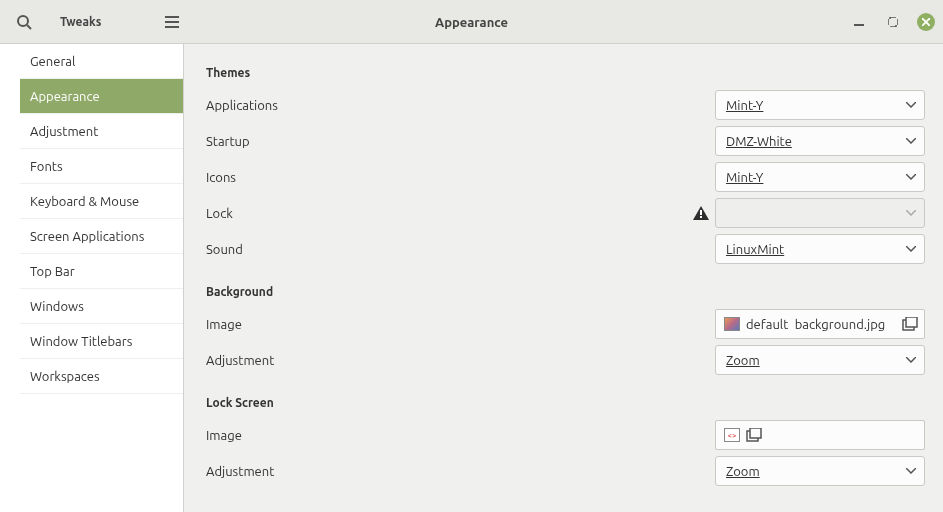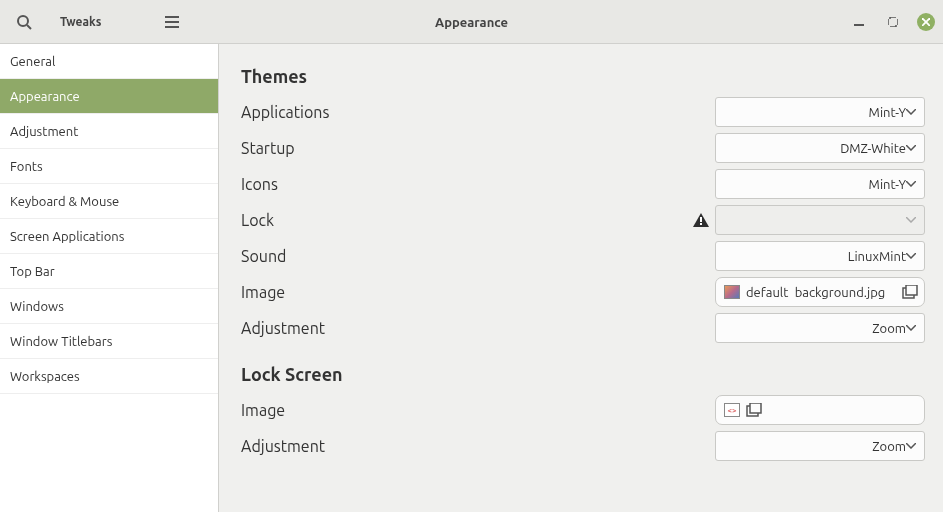--- a/index.html
+++ b/index.html
@@ -11,38 +11,38 @@
 .header-left .search-btn { width: 32px; height: 32px; display: flex; align-items: center; justify-content: center; }
 .header-left .app-title { font-weight: bold; color: #444; margin-left: 20px; font-size: 12px; }
 .header-left .menu-btn { margin-left: auto; width: 32px; height: 32px; display: flex; align-items: center; justify-content: center; }
 .header-center { position: absolute; left: 50%; transform: translateX(-50%); font-weight: bold; color: #444; font-size: 13px; }
 .header-right { margin-left: auto; display: flex; align-items: center; gap: 14px; padding-right: 8px; }
 .win-btn { width: 20px; height: 20px; display: flex; align-items: center; justify-content: center; cursor: pointer; }
 .close-btn { width: 18px; height: 18px; border-radius: 50%; background: #8fb063; display: flex; align-items: center; justify-content: center; }
 
 
 .content { display: flex; height: calc(512px - 44px); }
-.sidebar { width: 219px; background: #fff; border-right: 1px solid #d0d0cd; overflow-y: auto; }
+.sidebar { width: 184px; background: #fff; border-right: 1px solid #d0d0cd; overflow-y: auto; padding-left: 20px; }
 .sidebar-item { padding: 10px 10px; border-bottom: 1px solid #eee; font-size: 13px; color: #333; cursor: pointer; }
 .sidebar-item.active { background: #8fa968; color: #fff; }
 
 
 .main { flex: 1; background: #f0f0ee; padding: 22px 18px 22px 22px; overflow-y: auto; }
-.section-title { font-weight: bold; color: #333; font-size: 18px; margin-bottom: 8px; margin-top: 18px; }
+.section-title { font-weight: bold; color: #333; font-size: 12px; margin-bottom: 8px; margin-top: 18px; }
 .section-title:first-child { margin-top: 0; }
 .row { display: flex; align-items: center; min-height: 36px; }
-.row-label { flex: 1; font-size: 16px; color: #333; }
+.row-label { flex: 1; font-size: 13px; color: #333; }
 .row-warn { margin-right: 6px; display: flex; align-items: center; }
 
 .combo { width: 210px; height: 30px; background: #fcfcfc; border: 1px solid #c9c9c6; border-radius: 3px; display: flex; align-items: center; padding: 0 8px 0 10px; font-size: 13px; color: #333; cursor: pointer; }
 .combo.disabled { background: #eeeeec; color: #999; }
-.combo .combo-text { flex: 1; text-align: right; }
+.combo .combo-text { flex: 1; text-align: left; text-decoration: underline; }
 .combo .combo-arrow { color: #555; }
 
-.filebtn { width: 210px; height: 30px; background: #fcfcfc; border: 1px solid #c9c9c6; border-radius: 7px; display: flex; align-items: center; padding: 0 6px 0 8px; font-size: 13px; color: #333; cursor: pointer; gap: 6px; }
+.filebtn { width: 210px; height: 30px; background: #fcfcfc; border: 1px solid #c9c9c6; border-radius: 2px; display: flex; align-items: center; padding: 0 6px 0 8px; font-size: 13px; color: #333; cursor: pointer; gap: 6px; }
 .filebtn .file-name { flex: 1; text-align: left; white-space: nowrap; overflow: hidden; text-overflow: ellipsis; }
 .file-thumb { width: 16px; height: 14px; border: 1px solid #888; background: linear-gradient(135deg, #e89a5a 0%, #b86a8a 50%, #5a7ab8 100%); }
 .file-thumb.xml { background: #fff; display: flex; align-items: center; justify-content: center; font-size: 8px; color: #d66; font-weight: bold; }
 
 svg { display: block; }
 </style>
 </head>
 <body>
 
 <div class="header">
@@ -152,20 +152,21 @@
     <div class="row">
       <div class="row-label">Sound</div>
       <div class="combo">
         <span class="combo-text">LinuxMint</span>
         <svg class="combo-arrow" width="10" height="6">
             <path d="M0 0 L5 5 L10 0" fill="none" stroke="#555" stroke-width="1.5"></path>
           </svg>
       </div>
     </div>
 
+    <div class="section-title">Background</div>
 
     <div class="row">
       <div class="row-label">Image</div>
       <div class="filebtn">
         <div class="file-thumb"></div>
         <span class="file-name">default_background.jpg</span>
         <svg width="16" height="14">
             <rect x="1" y="3" width="11" height="10" fill="none" stroke="#555" stroke-width="1.5"></rect>
             <rect x="4" y="0" width="11" height="10" fill="#fcfcfc" stroke="#555" stroke-width="1.5"></rect>
           </svg>

